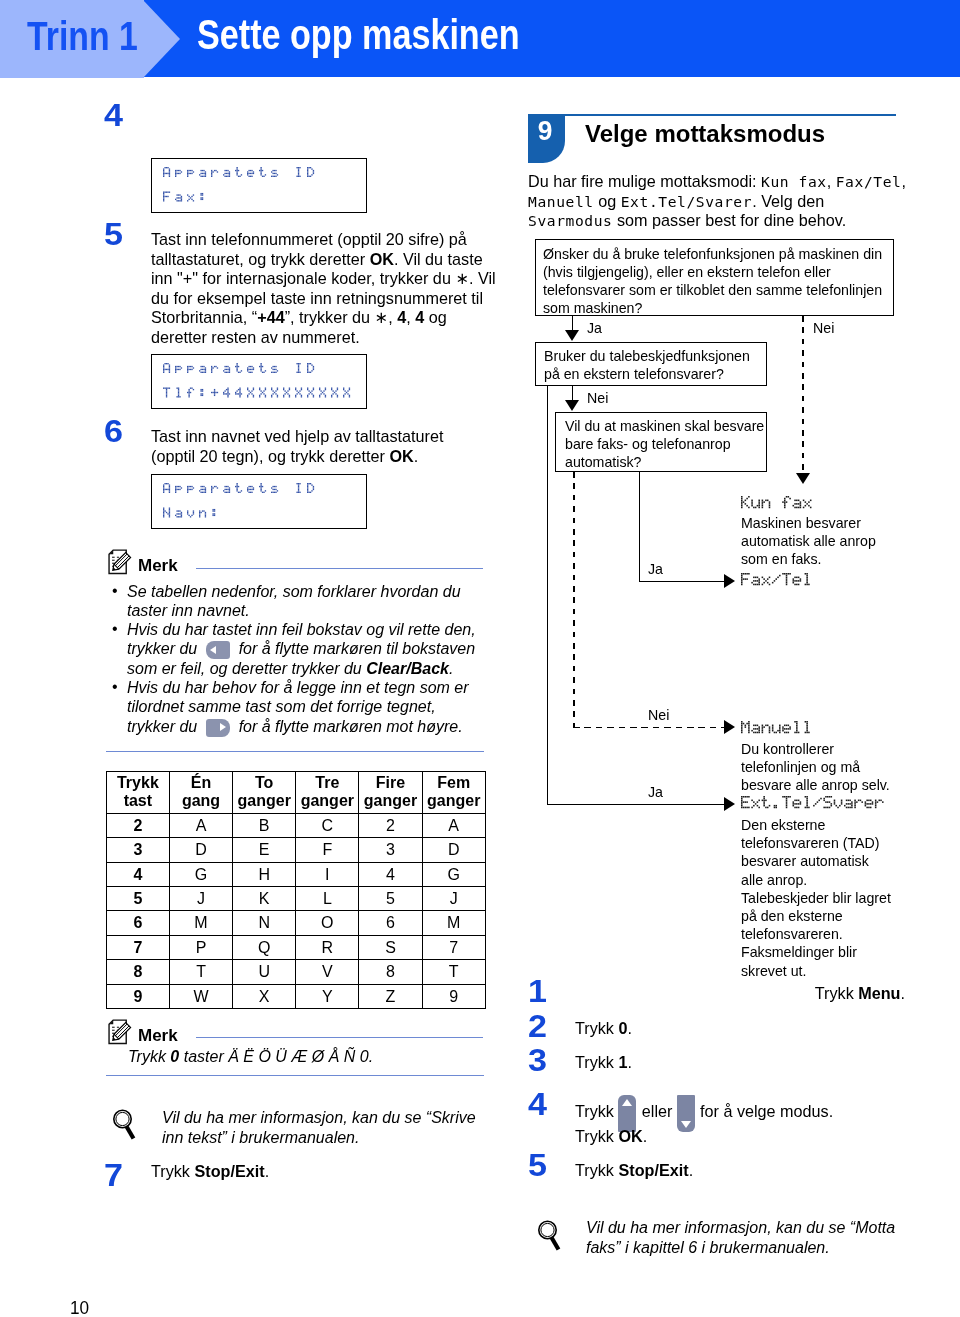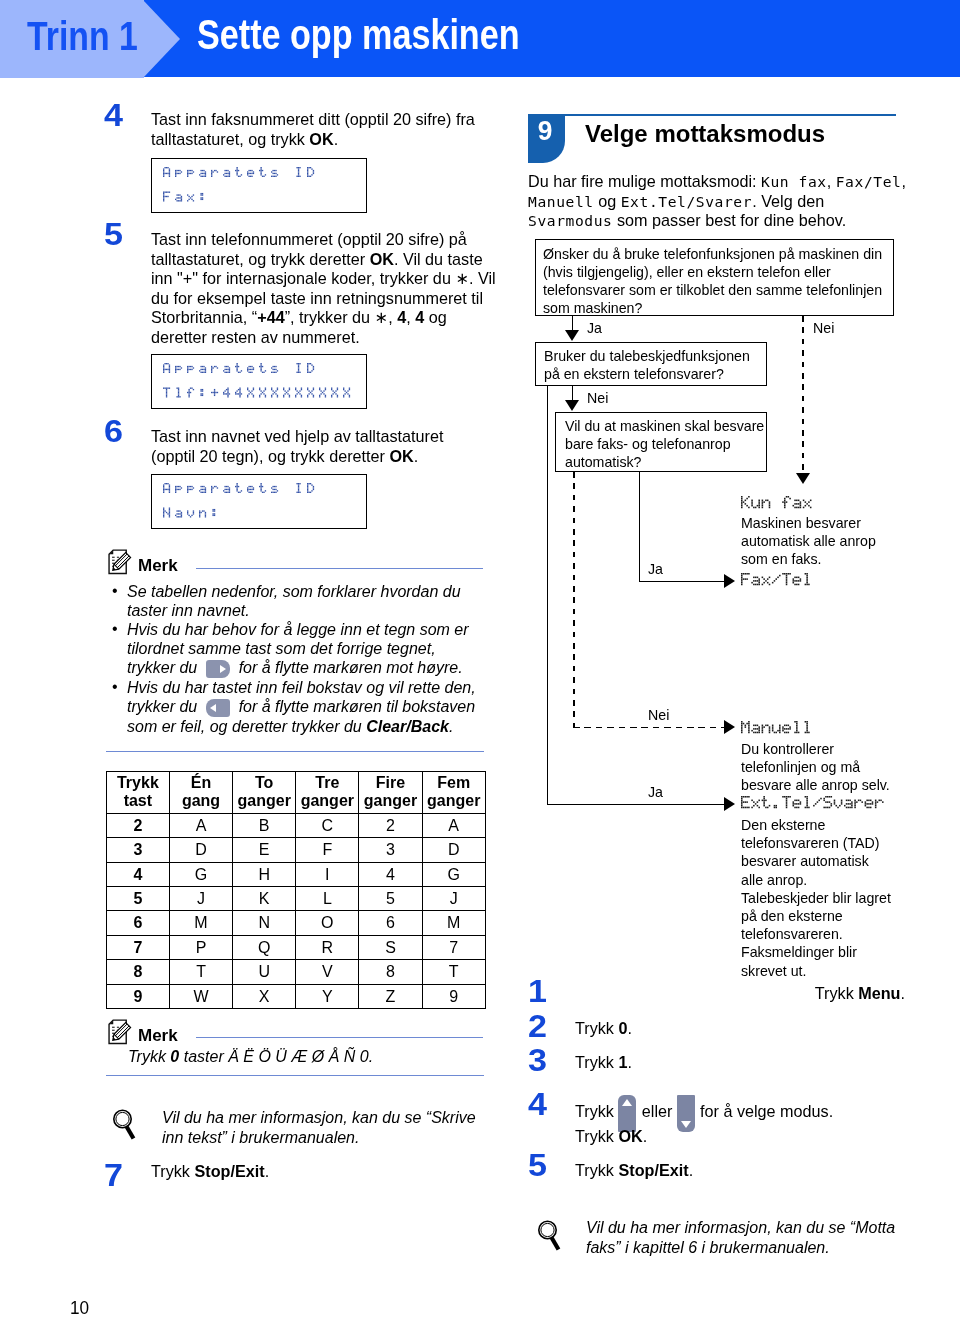--- a/index.html
+++ b/index.html
@@ -84,21 +84,20 @@
 
   <div class="banner">
     <div class="banner-dark"></div>
     <div class="banner-light"></div>
     <div class="banner-arrow"></div>
     <div class="step-label">Trinn 1</div>
     <div class="banner-title">Sette opp maskinen</div>
   </div>
 
   <div class="stepnum" style="left:104px;top:100px;">4</div>
-  <div class="body-text" style="left:151px;top:110px;width:340px;"><span>Tast inn faksnummeret ditt (opptil 20 sifre) fra talltastaturet, og trykk </span><b>OK</b><span>.</span></div>
 
   <div class="lcd" style="left:150.5px;top:158px;width:216px;height:55px;padding:8px 0 0 11px;">
       <svg width="160" height="53" viewBox="0 0 160 53">
         <g fill="#3553a8">
           <rect x="0.00" y="1.44" width="1.36" height="1.36"></rect>
           <rect x="0.00" y="2.88" width="1.36" height="1.36"></rect>
           <rect x="0.00" y="4.32" width="1.36" height="1.36"></rect>
           <rect x="0.00" y="5.76" width="1.36" height="1.36"></rect>
           <rect x="0.00" y="7.20" width="1.36" height="1.36"></rect>
           <rect x="0.00" y="8.64" width="1.36" height="1.36"></rect>
@@ -899,22 +898,22 @@
           <path d="M5.3 12.2 L5.3 15.8 L2.6 14.0 Z" fill="#000"></path>
           <line x1="8.0" y1="12.55" x2="25.8" y2="12.55" stroke="#000" stroke-width="1.0"></line>
           <line x1="8.0" y1="15.45" x2="25.8" y2="15.45" stroke="#000" stroke-width="1.0"></line>
         </g>
       </svg>
     <span class="note-title">Merk</span>
   </div>
   <div class="note-rule" style="left:196px;top:568px;width:287px;"></div>
   <div class="note-body" style="left:112px;top:582px;width:370px;">
     <div class="bullet">Se tabellen nedenfor, som forklarer hvordan du taster inn navnet.</div>
+    <div class="bullet">Hvis du har tastet inn feil bokstav og vil rette den, trykker du <span class="keybtn left"></span> for å flytte markøren til bokstaven som er feil, og deretter trykker du <b>Clear/Back</b>.</div>
     <div class="bullet">Hvis du har behov for å legge inn et tegn som er tilordnet samme tast som det forrige tegnet, trykker du <span class="keybtn right"></span> for å flytte markøren mot høyre.</div>
-    <div class="bullet">Hvis du har tastet inn feil bokstav og vil rette den, trykker du <span class="keybtn left"></span> for å flytte markøren til bokstaven som er feil, og deretter trykker du <b>Clear/Back</b>.</div>
   </div>
   <div class="note-rule" style="left:105.8px;top:750.8px;width:378px;"></div>
 
   <table class="keytable" id="keytable" style="left:105.8px;top:770.8px;width:380px;">
       <tbody>
         <tr>
           <th>Trykk<br>tast</th>
           <th>Én<br>gang</th>
           <th>To<br>ganger</th>
           <th>Tre<br>ganger</th>

